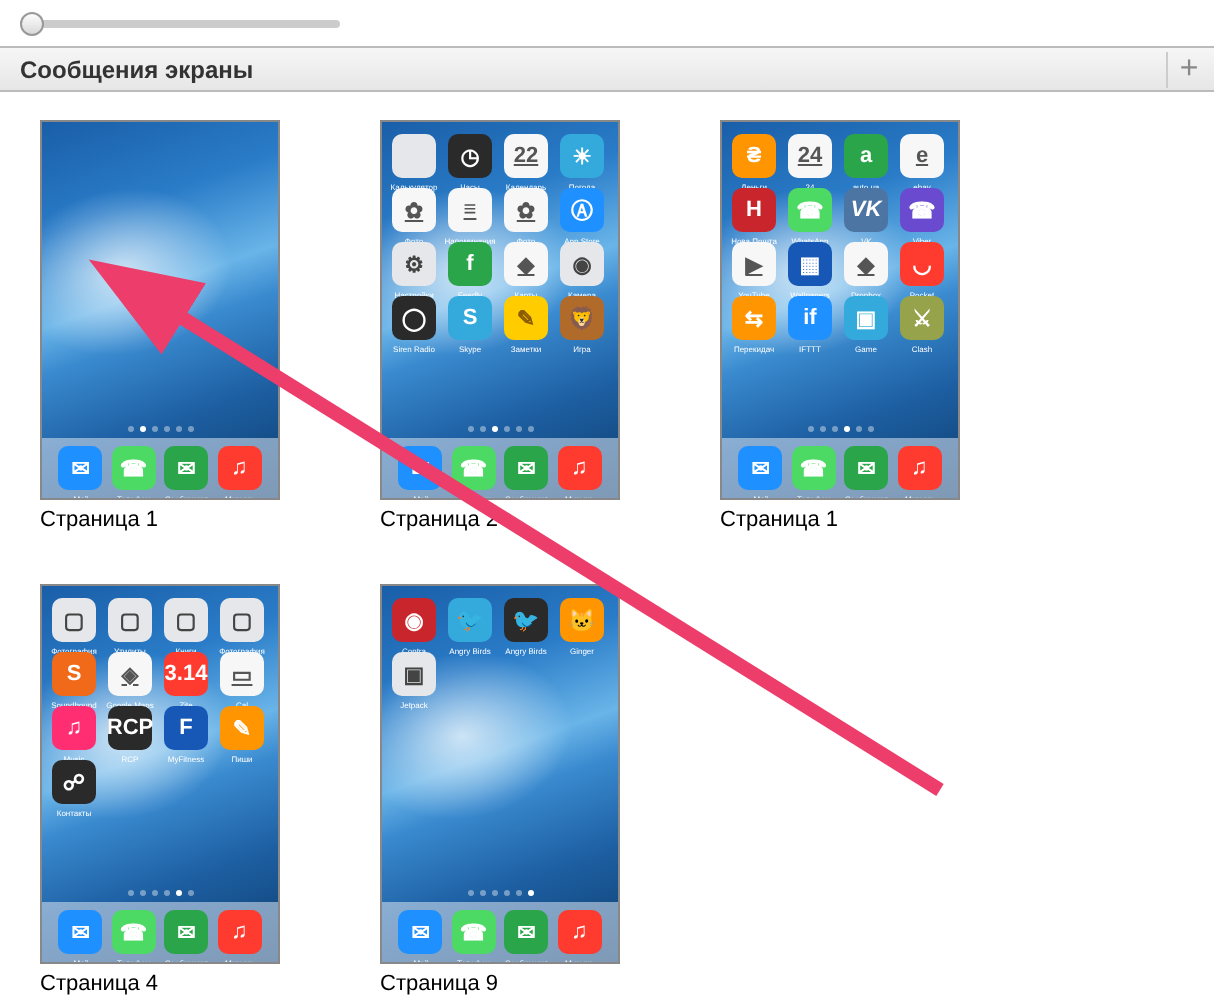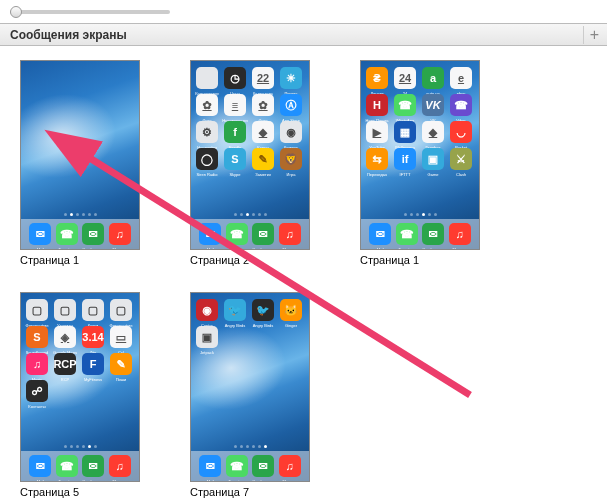--- a/index.html
+++ b/index.html
@@ -308,21 +308,21 @@
           <div class="dot active"></div>
           <div class="dot"></div>
         </div>
         <div class="dock">
           <div class="app c-blue">✉<div class="app-name">Mail</div></div>
           <div class="app c-green">☎<div class="app-name">Телефон</div></div>
           <div class="app c-greenD">✉<div class="app-name">Сообщения</div></div>
           <div class="app c-red">♫<div class="app-name">Музыка</div></div>
         </div>
       </div>
-      <div class="page-label">Страница 5</div>
+      <div class="page-label">Страница 4</div>
     </div>
     <div class="page-item">
       <div class="screen">
         <div class="app-grid">
           <div class="app c-redD">◉<div class="app-name">Contra</div></div>
           <div class="app c-sky">🐦<div class="app-name">Angry Birds</div></div>
           <div class="app c-black">🐦<div class="app-name">Angry Birds</div></div>
           <div class="app c-orange">🐱<div class="app-name">Ginger</div></div>
           <div class="app c-grey">▣<div class="app-name">Jetpack</div></div>
         </div>
@@ -334,21 +334,21 @@
           <div class="dot"></div>
           <div class="dot active"></div>
         </div>
         <div class="dock">
           <div class="app c-blue">✉<div class="app-name">Mail</div></div>
           <div class="app c-green">☎<div class="app-name">Телефон</div></div>
           <div class="app c-greenD">✉<div class="app-name">Сообщения</div></div>
           <div class="app c-red">♫<div class="app-name">Музыка</div></div>
         </div>
       </div>
-      <div class="page-label">Страница 7</div>
+      <div class="page-label">Страница 9</div>
     </div>
   </div>
 
 <svg class="arrow-overlay">
   <defs>
     <marker id="ah" markerWidth="10" markerHeight="10" refX="2" refY="3" orient="auto">
       <path d="M0,0 L0,6 L8,3 z" fill="#ec3d6b"></path>
     </marker>
   </defs>
   <line x1="470" y1="395" x2="80" y2="152" stroke="#ec3d6b" stroke-width="7" marker-end="url(#ah)"></line>

